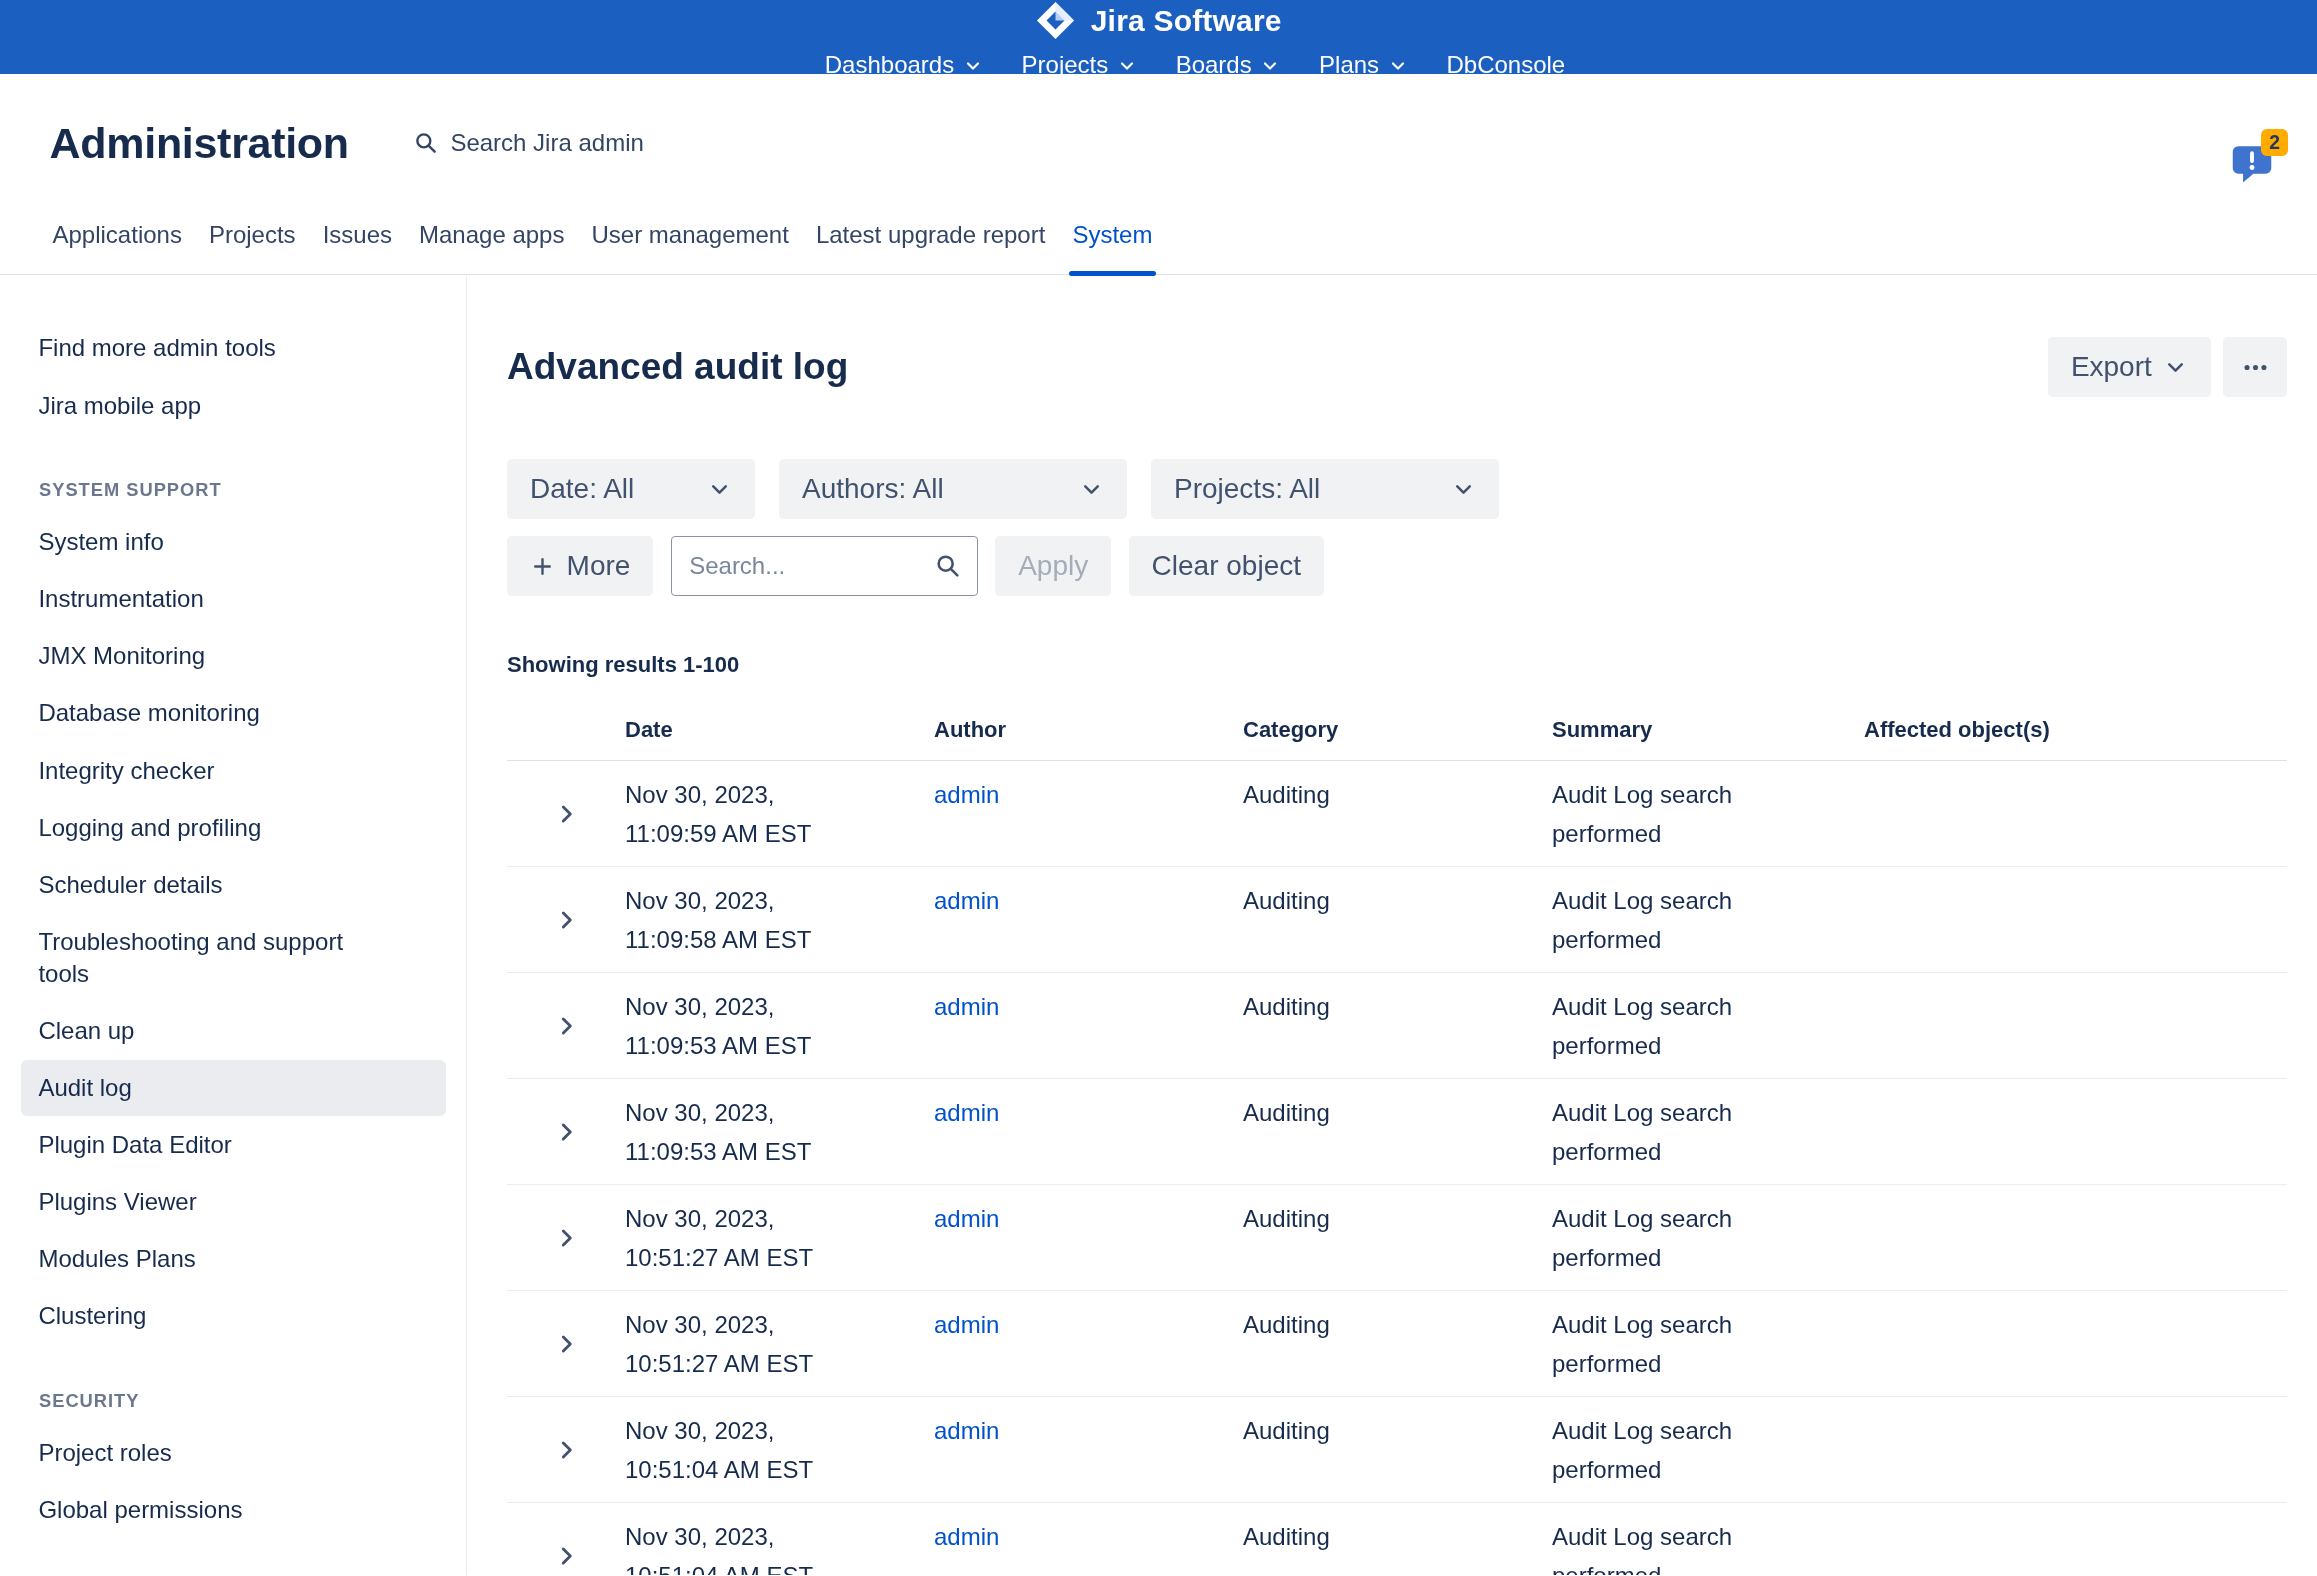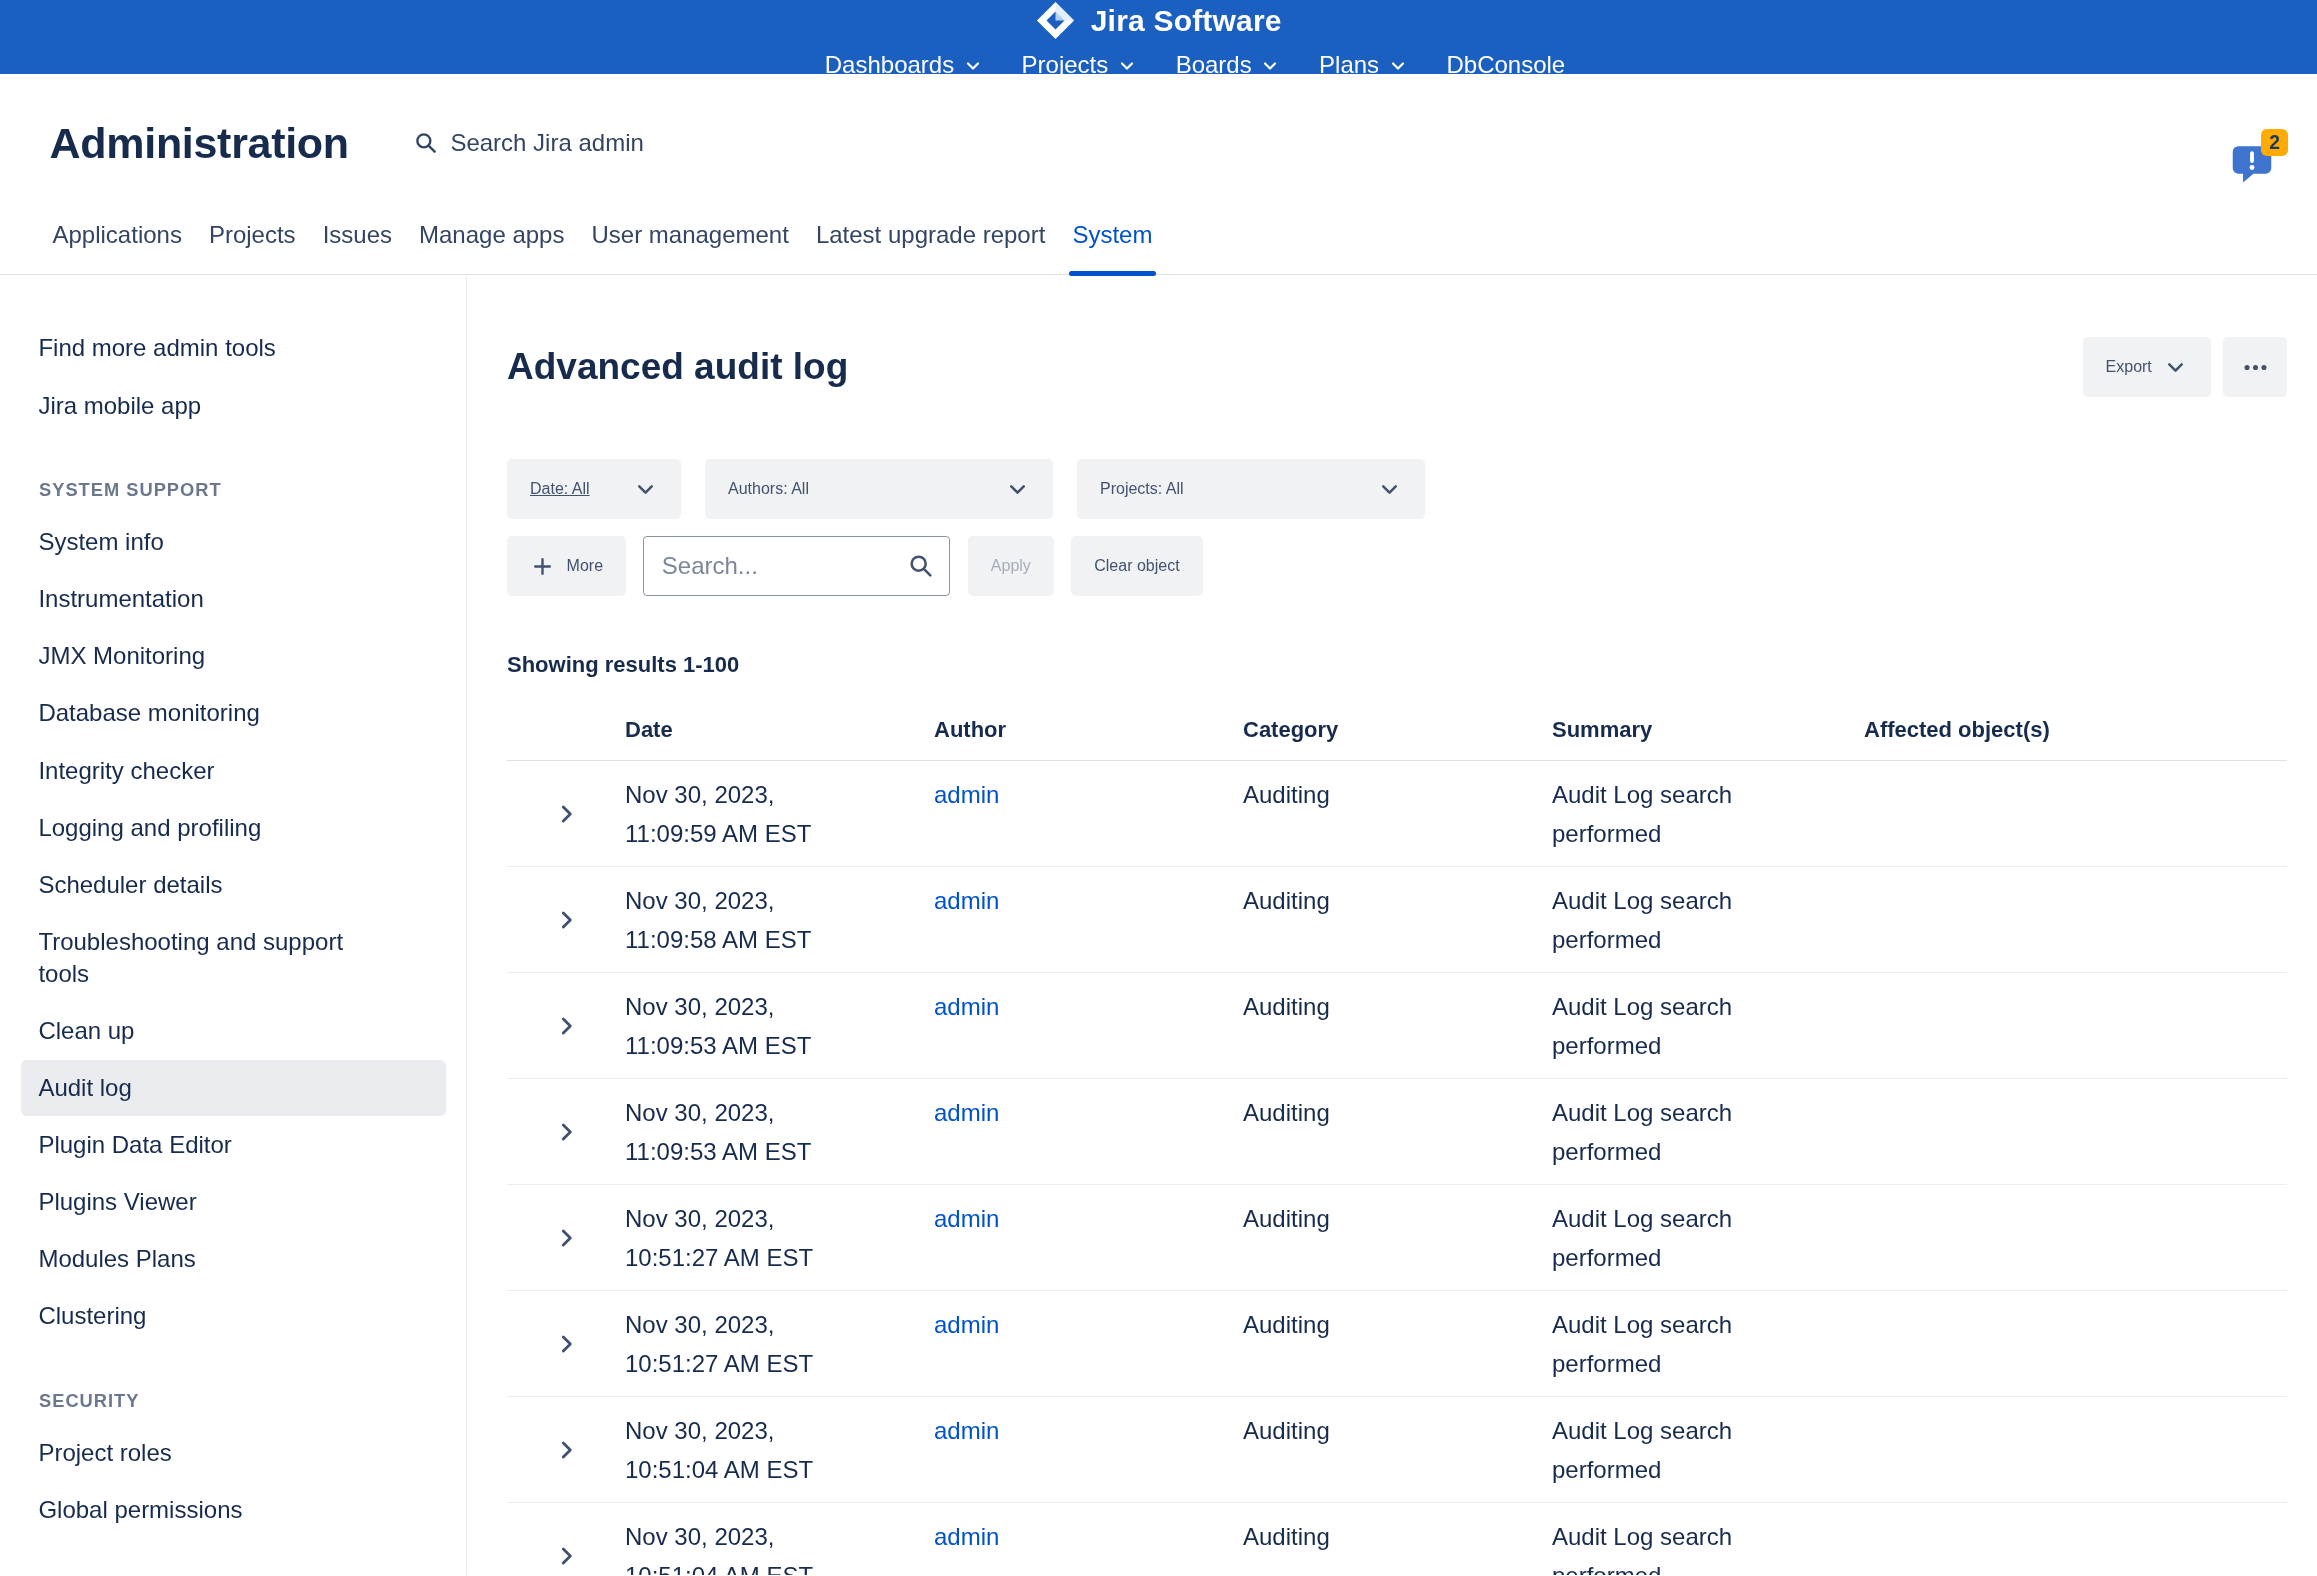--- a/index.html
+++ b/index.html
@@ -51,28 +51,28 @@
   .sidebar { width:467px; min-width:467px; border-right:1.9px solid #EBECF0; padding-top:44px; overflow:hidden; }
   .sb-item { margin:1.9px 20px 1.9px 21px; padding:11.6px 68px 11.6px 17.4px; font-size:24px; line-height:32px; color:var(--text_primary,#172B4D); border-radius:5.8px; cursor:pointer; }
   .sb-item.selected { background:var(--selected_item_bg,#EBECF0); }
   .sb-header { margin:46px 0 13.5px 39px; font-size:18.3px; font-weight:700; letter-spacing:1px; color:#6B778C; }
 
   .main { flex:1; padding:0 30px 0 40px; overflow:hidden; }
   .main-header { display:flex; align-items:center; justify-content:space-between; margin-top:62px; }
   .main-header h2 { font-size:37px; line-height:46px; font-weight:600; color:var(--text_primary,#172B4D); }
   .main-actions { display:flex; gap:11.6px; }
 
-  .btn { display:inline-flex; align-items:center; gap:11.6px; height:60px; padding:0 23px; background:var(--button_bg,#F1F2F4); border:none; border-radius:4.8px; font-size:16px; font-weight:500; color:#42526E; cursor:pointer; }
+  .btn { display:inline-flex; align-items:center; gap:11.6px; height:60px; padding:0 23px; background:var(--button_bg,#F1F2F4); border:none; border-radius:4.8px; font-size:28px; font-weight:500; color:#42526E; cursor:pointer; }
   .btn svg.chev { width:25px; height:25px; }
   .btn-icon { width:64px; justify-content:center; padding:0; }
   .btn-disabled { color:#A5ADBA; cursor:default; }
 
   .filter-row { display:flex; gap:24px; margin-top:62px; }
   .filter-dd { justify-content:space-between; }
-  .dd-date { width:174px;text-decoration:underline; }
+  .dd-date { width:248px; }
   .dd-authors { width:348px; }
   .dd-projects { width:348px; }
 
   .filter-row2 { display:flex; gap:17.4px; margin-top:17.4px; align-items:center; }
   .plus-icon { width:25px; height:25px; }
   .search-field { position:relative; }
   .search-field input { width:307px; height:60px; border:1.9px solid #8993A4; border-radius:3.9px; font-size:24px; color:var(--text_primary,#172B4D); padding:0 58px 0 17.4px; }
   .search-field input::placeholder { color:#7A869A; }
   .search-field svg { position:absolute; right:15.4px; top:15.4px; width:28px; height:28px; }
 

